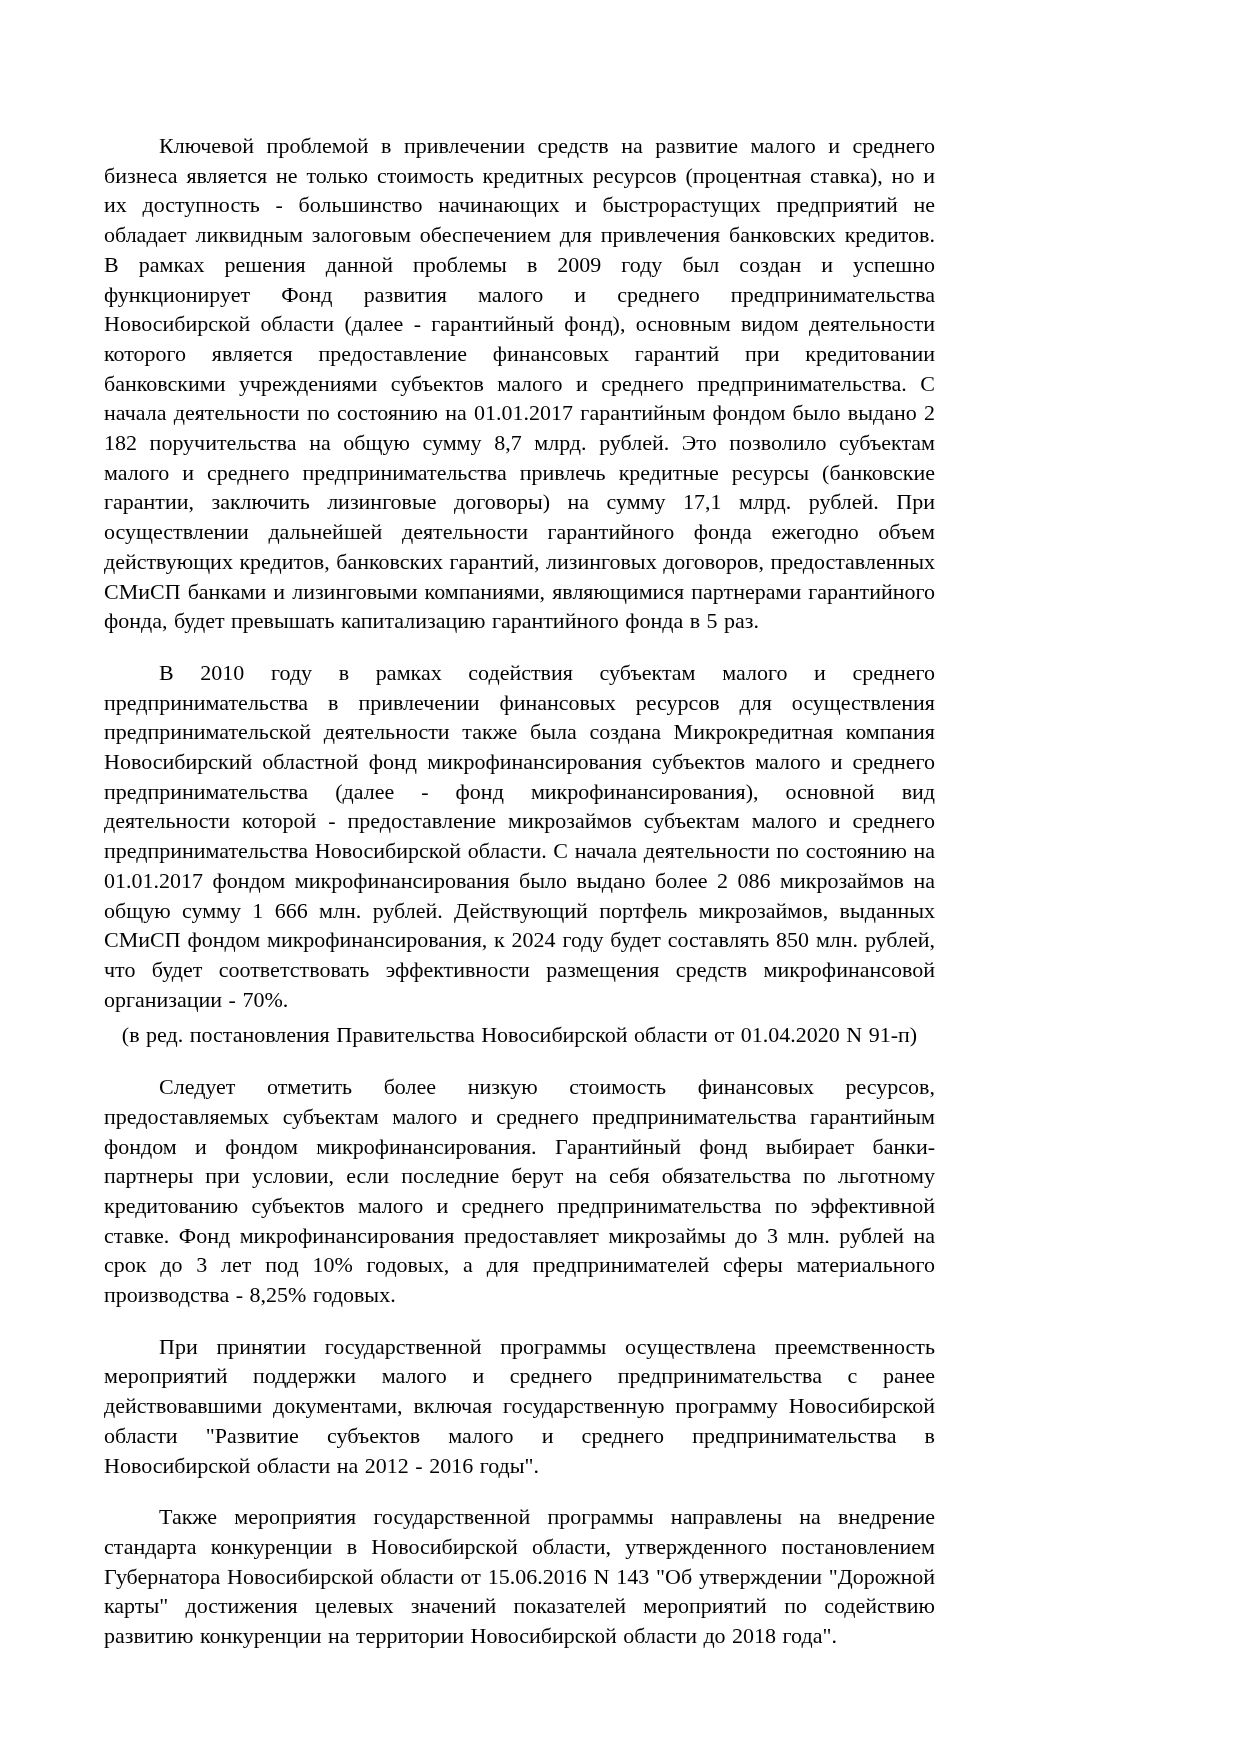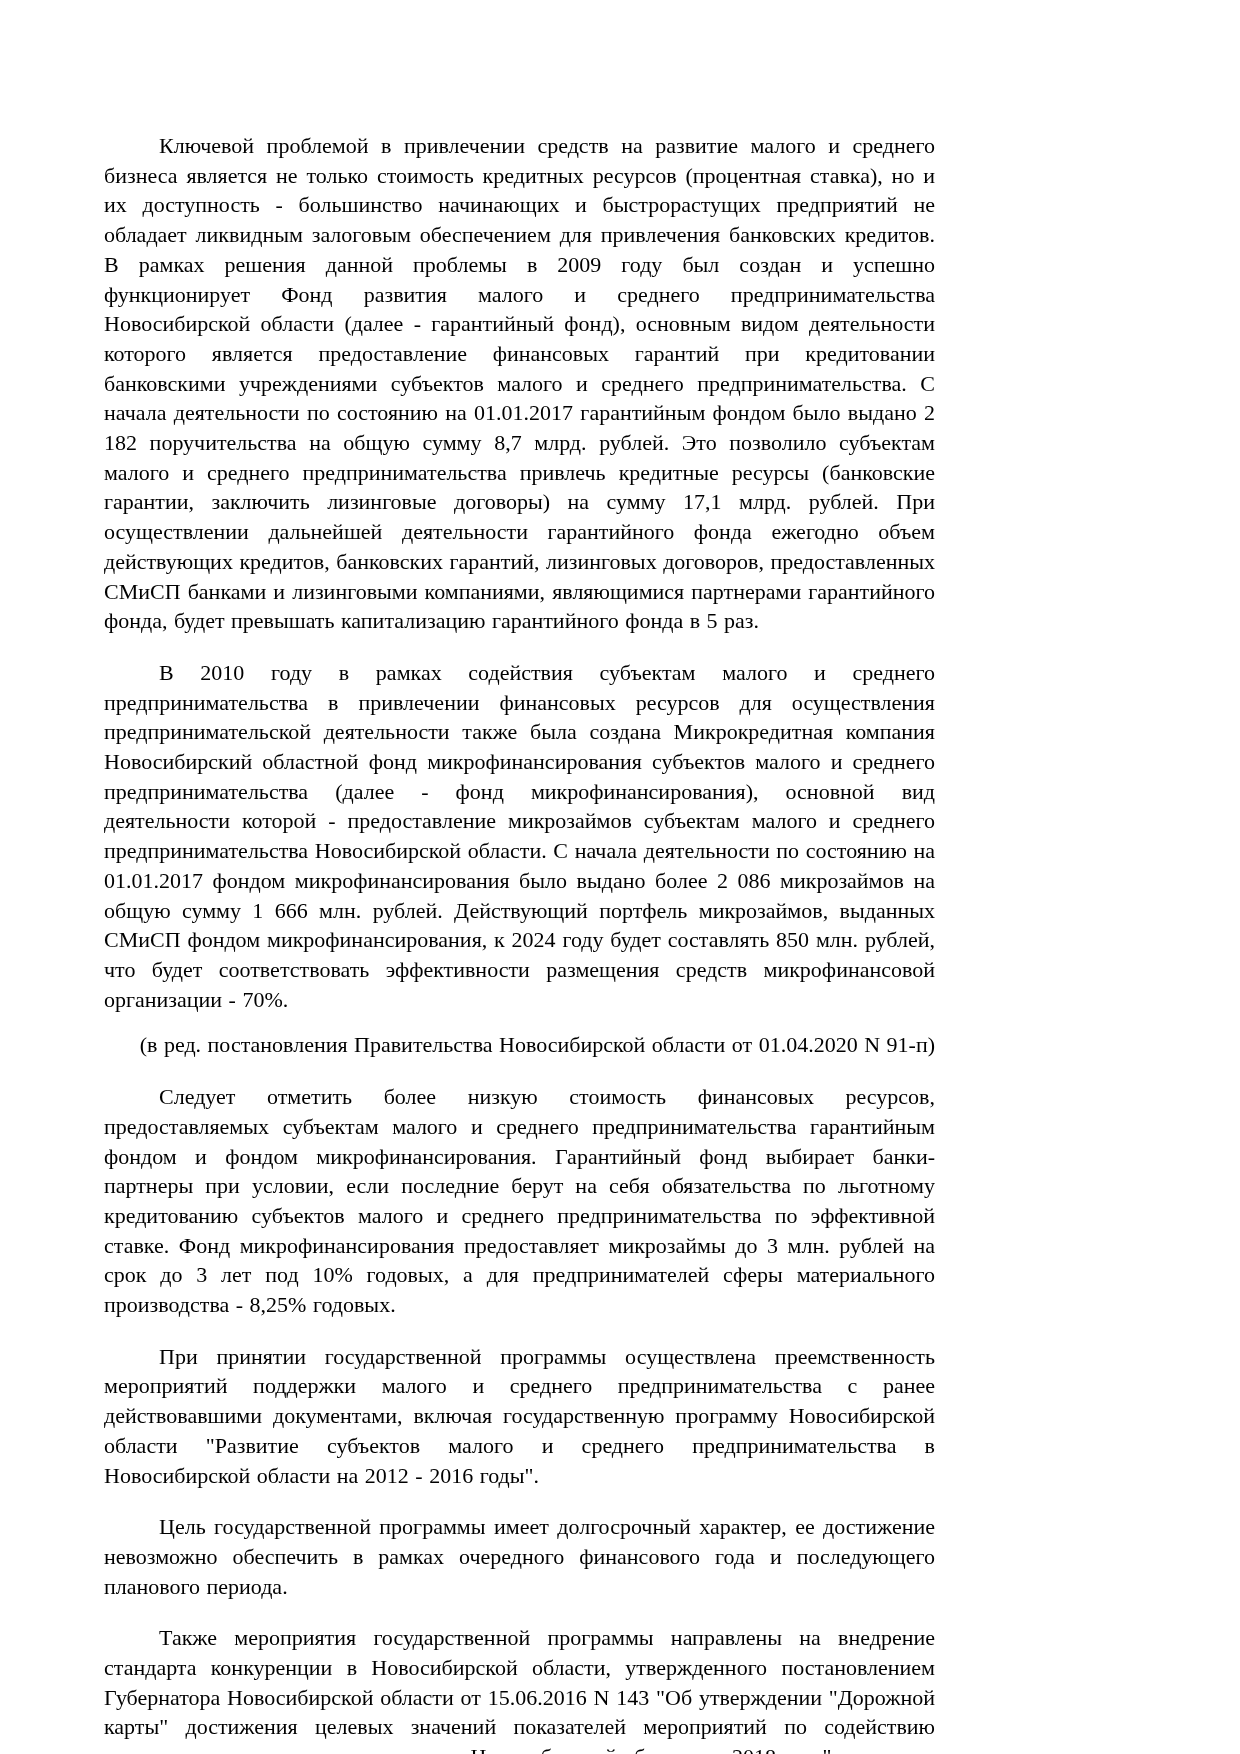--- a/index.html
+++ b/index.html
@@ -25,39 +25,38 @@
     line-height: 29.7px;
     border-radius: 11px;
   }
   .para {
     margin: 0 0 22px 0;
     text-align: justify;
     text-indent: 55px;
     word-spacing: 1px;
   }
   .para.tight {
-    margin-bottom: 16px;
+    margin-bottom: 6px;
     font-family: Liberation Serif, serif;
   }
   .para.amendment {
-    text-align: right;
+    text-align: center;
     text-indent: 0;
   }
 </style>
 </head>
 <body>
 
 <main class="page">
   <p class="para">Ключевой проблемой в привлечении средств на развитие малого и среднего бизнеса является не только стоимость кредитных ресурсов (процентная ставка), но и их доступность - большинство начинающих и быстрорастущих предприятий не обладает ликвидным залоговым обеспечением для привлечения банковских кредитов. В рамках решения данной проблемы в 2009 году был создан и успешно функционирует Фонд развития малого и среднего предпринимательства Новосибирской области (далее - гарантийный фонд), основным видом деятельности которого является предоставление финансовых гарантий при кредитовании банковскими учреждениями субъектов малого и среднего предпринимательства. С начала деятельности по состоянию на 01.01.2017 гарантийным фондом было выдано 2 182 поручительства на общую сумму 8,7 млрд. рублей. Это позволило субъектам малого и среднего предпринимательства привлечь кредитные ресурсы (банковские гарантии, заключить лизинговые договоры) на сумму 17,1 млрд. рублей. При осуществлении дальнейшей деятельности гарантийного фонда ежегодно объем действующих кредитов, банковских гарантий, лизинговых договоров, предоставленных СМиСП банками и лизинговыми компаниями, являющимися партнерами гарантийного фонда, будет превышать капитализацию гарантийного фонда в 5 раз.</p>
 
   <p class="para tight">В 2010 году в рамках содействия субъектам малого и среднего предпринимательства в привлечении финансовых ресурсов для осуществления предпринимательской деятельности также была создана Микрокредитная компания Новосибирский областной фонд микрофинансирования субъектов малого и среднего предпринимательства (далее - фонд микрофинансирования), основной вид деятельности которой - предоставление микрозаймов субъектам малого и среднего предпринимательства Новосибирской области. С начала деятельности по состоянию на 01.01.2017 фондом микрофинансирования было выдано более 2 086 микрозаймов на общую сумму 1 666 млн. рублей. Действующий портфель микрозаймов, выданных СМиСП фондом микрофинансирования, к 2024 году будет составлять 850 млн. рублей, что будет соответствовать эффективности размещения средств микрофинансовой организации - 70%.</p>
 
   <p class="para amendment">(в ред. постановления Правительства Новосибирской области от 01.04.2020 N 91-п)</p>
 
   <p class="para">Следует отметить более низкую стоимость финансовых ресурсов, предоставляемых субъектам малого и среднего предпринимательства гарантийным фондом и фондом микрофинансирования. Гарантийный фонд выбирает банки-партнеры при условии, если последние берут на себя обязательства по льготному кредитованию субъектов малого и среднего предпринимательства по эффективной ставке. Фонд микрофинансирования предоставляет микрозаймы до 3 млн. рублей на срок до 3 лет под 10% годовых, а для предпринимателей сферы материального производства - 8,25% годовых.</p>
 
   <p class="para">При принятии государственной программы осуществлена преемственность мероприятий поддержки малого и среднего предпринимательства с ранее действовавшими документами, включая государственную программу Новосибирской области "Развитие субъектов малого и среднего предпринимательства в Новосибирской области на 2012 - 2016 годы".</p>
 
-  <p class="para">Цель государственной программы имеет долгосрочный характер, ее достижение невозможно обеспечить в рамках очередного финансового года и последующего планового периода.</p>
 
   <p class="para">Также мероприятия государственной программы направлены на внедрение стандарта конкуренции в Новосибирской области, утвержденного постановлением Губернатора Новосибирской области от 15.06.2016 N 143 "Об утверждении "Дорожной карты" достижения целевых значений показателей мероприятий по содействию развитию конкуренции на территории Новосибирской области до 2018 года".</p>
 
 </main>
 
 </body></html>

